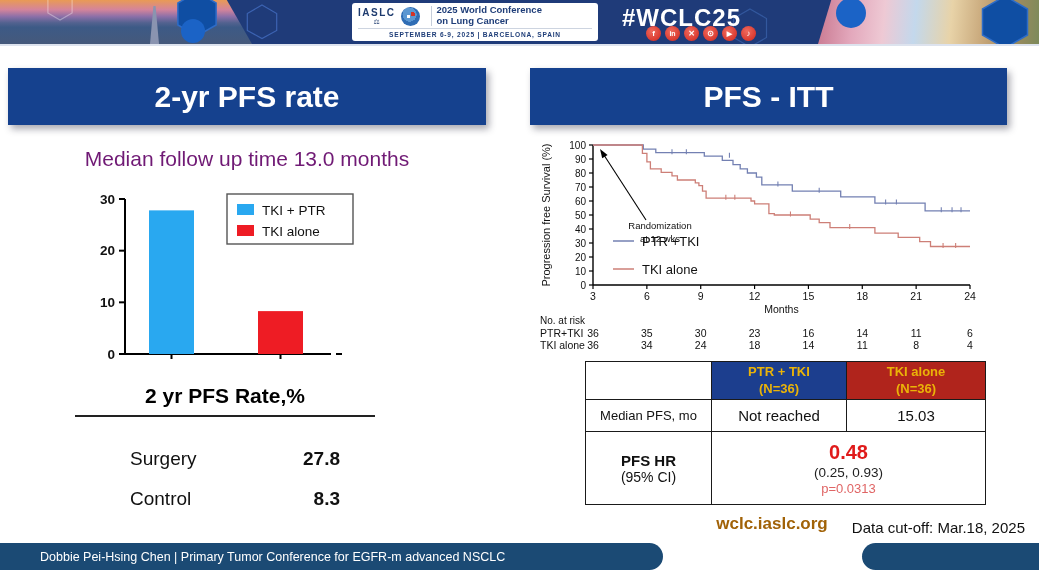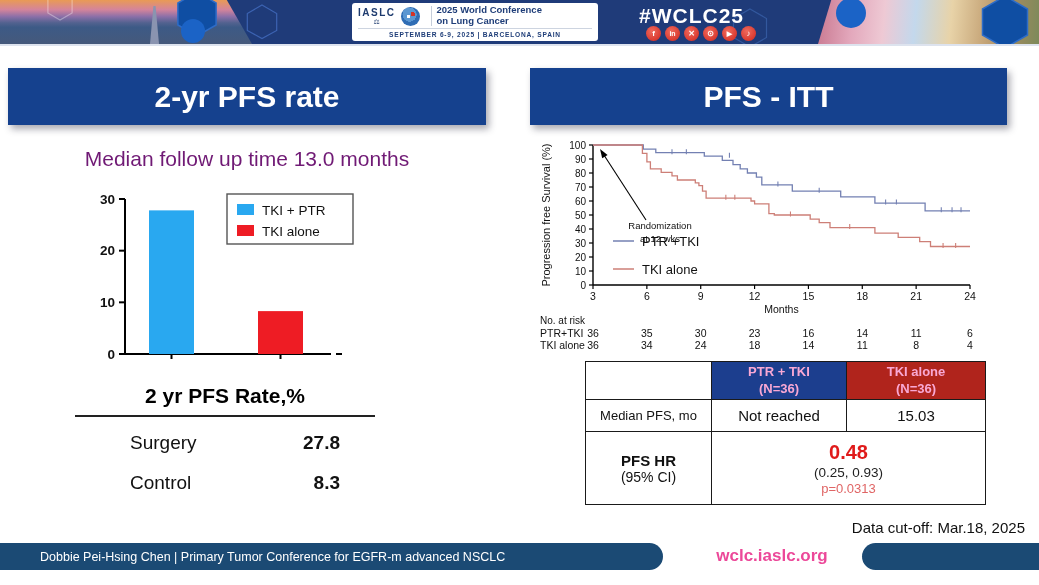--- a/index.html
+++ b/index.html
@@ -23,63 +23,63 @@
   .iaslc-txt{font-size:10px;font-weight:bold;letter-spacing:1.5px;color:#1d3a6e;line-height:1;}
   .iaslc-mark{font-size:7px;color:#1d3a6e;line-height:1;}
   .logo-divider{width:1px;height:20px;background:#c5cdda;margin:0 5px;}
   .globe{width:19px;height:19px;border-radius:50%;margin-right:6px;flex:0 0 auto;
     background:
       radial-gradient(circle at 62% 38%, #d23328 0 2.2px, rgba(0,0,0,0) 2.3px),
       radial-gradient(circle at 40% 50%, #ffffff 0 1.8px, rgba(0,0,0,0) 1.9px),
       radial-gradient(circle at 45% 40%, #5b97d2 0 45%, #2f6db5 46% 75%, #1d4e8f 76% 100%);}
   .logo-title{font-size:9.5px;font-weight:bold;color:#1e3d78;line-height:1.15;}
   .logo-dates{border-top:1px solid #cdd4e0;font-size:6.6px;letter-spacing:0.12em;color:#1e3d78;text-align:center;padding-top:2px;font-weight:bold;}
-  .hashtag{position:absolute;left:639px;top:4px;color:#fff;font-size:21px;font-weight:bold;letter-spacing:1px;}
+  .hashtag{position:absolute;left:622px;top:4px;color:#fff;font-size:24px;font-weight:bold;letter-spacing:1px;}
   .social{position:absolute;left:646px;top:26px;display:flex;gap:4px;}
   .sic{width:15px;height:15px;border-radius:50%;background:radial-gradient(circle at 40% 35%,#ef6a5e,#d8362c 75%);
     color:#fff;font-size:8px;font-weight:bold;display:flex;align-items:center;justify-content:center;line-height:1;}
   .sic:nth-child(2){font-size:7px;}
   .sic:nth-child(5){font-size:7px;}
   
   .left-col{position:absolute;left:8px;top:68px;width:478px;}
   .right-col{position:absolute;left:530px;top:68px;width:477px;}
   .banner{height:57px;background:#15418e;color:#fff;font-size:30px;font-weight:bold;display:flex;align-items:center;justify-content:center;box-shadow:3px 4px 7px rgba(40,40,60,.4);}
   .subtitle{margin-top:22px;text-align:center;color:#701a75;font-size:21px;}
   .chart-area{position:relative;height:180px;margin-top:21px;}
   #bar-chart{position:absolute;left:77px;top:0;}
   .stats{position:absolute;left:332px;top:78px;width:130px;text-align:center;font-size:15.5px;line-height:19px;color:#111;}
   .rate-block{margin-left:67px;margin-top:12px;width:300px;}
   .rate-title{text-align:center;font-size:21px;font-weight:bold;color:#000;}
   .rate-rule{border:none;border-top:2.5px solid #222;margin:7px 0 0 0;}
   .rate-row{display:flex;justify-content:space-between;padding:0 35px 0 55px;font-size:19px;}
-  .rate-row.r1{margin-top:15px;}
+  .rate-row.r1{margin-top:31px;}
   .rate-row.r2{margin-top:18px;}
   .rate-val{font-weight:bold;}
   #km-chart{margin-top:9px;margin-left:8px;display:block;}
   svg text{font-family:"Liberation Sans",sans-serif;fill:#111;}
   
   .res-table{margin:5px 0 0 55px;border-collapse:collapse;width:397px;table-layout:fixed;}
   .res-table td{border:1.6px solid #1a1a1a;text-align:center;vertical-align:middle;padding:0;}
   .res-table .c0{width:125px;}
   .res-table .c1{width:134px;}
   .res-table .c2{width:138px;}
-  .hdr{height:37px;color:#f9a8d4;font-weight:bold;font-size:13px;line-height:1.25;}
+  .hdr{height:37px;color:#eab308;font-weight:bold;font-size:13px;line-height:1.25;}
   .hdr-blue{background:#1c3e8e;}
   .hdr-red{background:#b0241c;border-left:2px solid #fff;}
   .lbl{font-size:13px;height:31px;}
   .val{font-size:15px;height:31px;}
   .hrlbl{height:72px;font-size:14px;}
   .hrlbl .b{font-weight:bold;font-size:15px;}
   .hrval{font-size:20px;font-weight:bold;color:#e01b1b;}
   .ci{font-size:13.5px;color:#222;margin-top:1px;}
   .pval{font-size:13px;color:#e06565;margin-top:1px;}
   .cutoff{position:absolute;right:14px;top:519px;font-size:15px;color:#111;}
   
   .foot-left{position:absolute;left:0;top:543px;width:663px;height:27px;background:#1b4a74;border-radius:0 14px 14px 0;display:flex;align-items:center;box-sizing:border-box;padding-left:40px;color:#fff;font-size:12.5px;}
-  .foot-site{position:absolute;left:692px;top:546px;width:160px;text-align:center;color:#ec4899;font-weight:bold;font-size:17px;}
+  .foot-site{position:absolute;left:692px;top:514px;width:160px;text-align:center;color:#a16207;font-weight:bold;font-size:17px;}
   .foot-right{position:absolute;left:862px;top:543px;width:177px;height:27px;background:#1b4a74;border-radius:14px 0 0 14px;}
 </style>
 </head>
 <body>
 
 <div class="top-banner">
   <div class="photo-left">
       <div class="tower"></div>
     </div>
   <div class="photo-right"></div>

